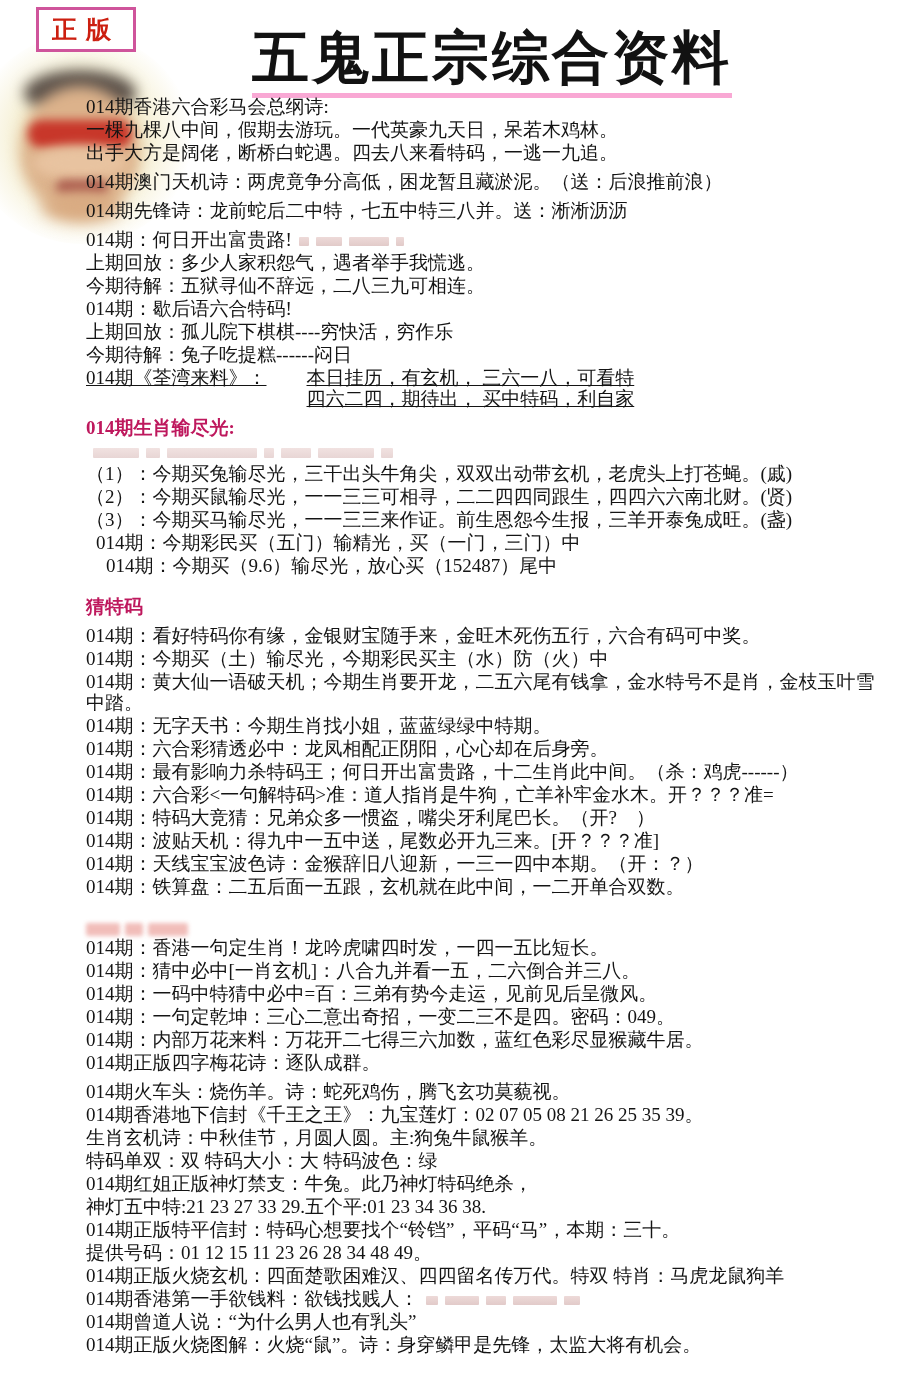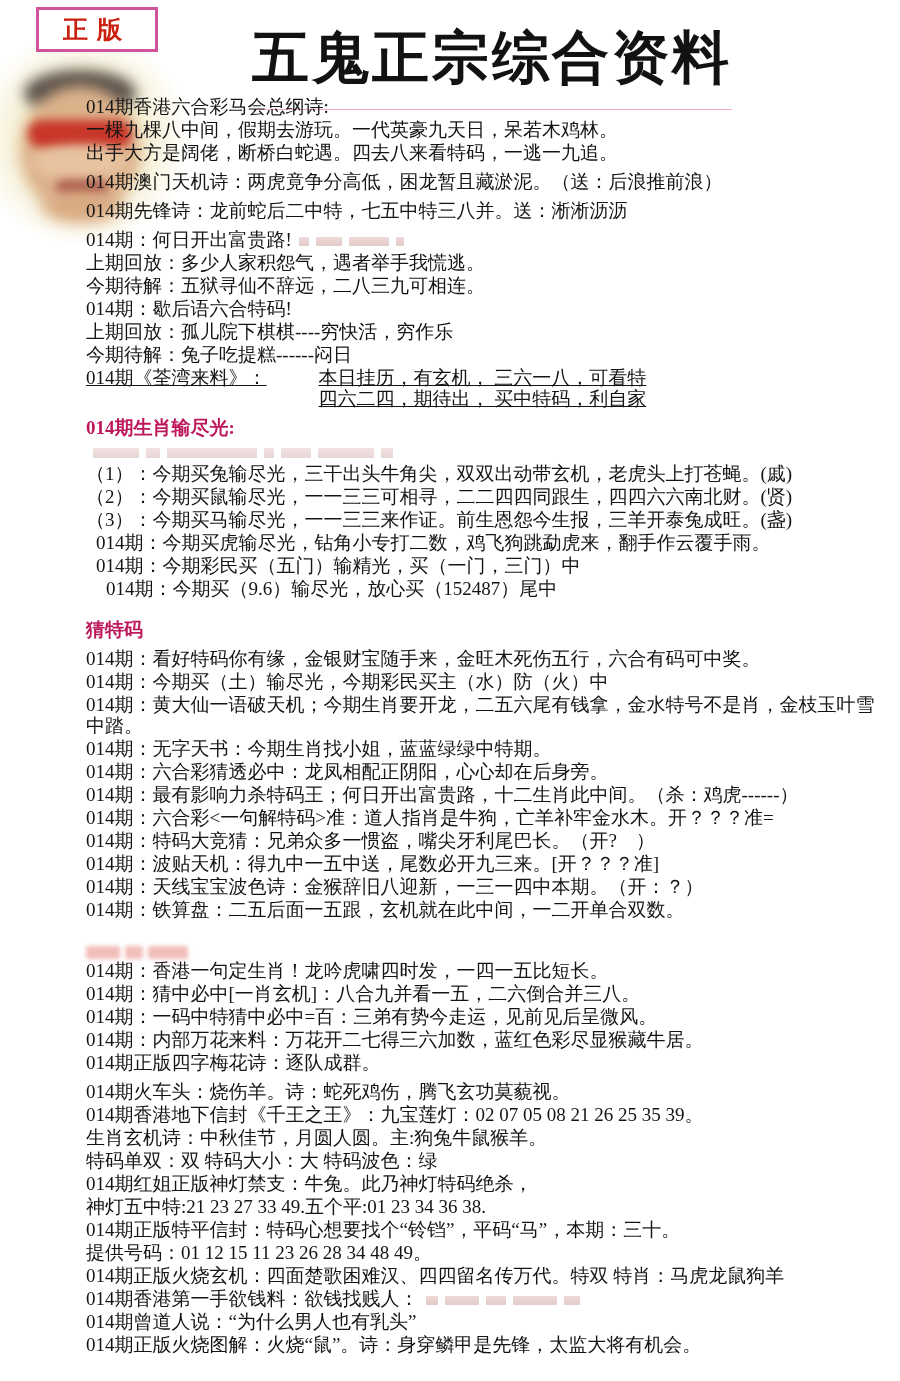--- a/index.html
+++ b/index.html
@@ -1,53 +1,53 @@
 <!DOCTYPE html>
 <html><head>
 <meta charset="utf-8">
 <style>
   html,body{margin:0;padding:0;background:#fff;}
   .page{position:relative;width:900px;height:1381px;background:#ffffff;overflow:hidden;
         font-family:"Liberation Serif","DejaVu Serif",serif;color:#141414;}
   
   .badge{position:absolute;left:36px;top:7px;border:3px solid #cf549b;color:#cc1f10;
-         font-size:25px;font-weight:bold;padding:3px 24px;letter-spacing:9px;background:#fff;z-index:3;}
+         font-size:25px;font-weight:bold;padding:3px 13px;letter-spacing:9px;background:#fff;z-index:3;}
   
   .photo{position:absolute;left:-28px;top:34px;width:220px;height:210px;z-index:1;}
   .photo .halo{position:absolute;inset:0;border-radius:50%;
     background:radial-gradient(circle at 50% 50%, #efe6b4 0%, #f5efd2 40%, rgba(255,255,255,0) 72%);}
   .photo .face{position:absolute;left:48px;top:52px;width:120px;height:130px;border-radius:50%;
     background:#dcb28b;filter:blur(7px);}
   .photo .hair{position:absolute;left:52px;top:36px;width:112px;height:46px;border-radius:50%;
     background:#5a5049;filter:blur(7px);}
   .photo .glasses{position:absolute;left:56px;top:86px;width:104px;height:28px;border-radius:14px;
     background:#c62a20;filter:blur(5px);opacity:.9;}
   .photo .cheek{position:absolute;left:60px;top:112px;width:96px;height:34px;border-radius:50%;
     background:#e8c3a0;filter:blur(6px);}
   .photo .mouth{position:absolute;left:84px;top:146px;width:52px;height:15px;border-radius:8px;
     background:#a8554a;filter:blur(5px);}
   .photo .jaw{position:absolute;left:70px;top:158px;width:80px;height:30px;border-radius:50%;
     background:#d9ab82;filter:blur(8px);}
   
   .title{position:absolute;left:252px;top:26px;z-index:2;font-size:57px;font-weight:bold;
-         letter-spacing:3px;color:#121212;border-bottom:1px solid #f9a8d4;padding-bottom:19px;
+         letter-spacing:3px;color:#121212;border-bottom:5px solid #f9a8d4;padding-bottom:3px;
          line-height:1.12;white-space:nowrap;}
   
   .content{position:absolute;left:86px;top:96px;width:792px;z-index:2;
            font-size:19px;line-height:21px;}
   .line{margin:0 0 2px 0;}
   .line.red{color:#be185d;font-weight:bold;}
   .line.gap-sm{margin-top:8px;}
   .line.gap-lg{margin-top:20px;}
   .line.ind1{padding-left:10px;}
   .line.ind2{padding-left:20px;}
   
   .split{display:flex;align-items:flex-start;text-decoration:underline;}
   .split .lbl{white-space:nowrap;}
-  .split .rcol{margin-left:52px;}
+  .split .rcol{margin-left:40px;}
   
   .rmark{display:inline-block;height:9px;margin-left:7px;vertical-align:middle;border-radius:1px;
          background:linear-gradient(180deg,#e6cac8,#d5b4b2);opacity:.7;}
   .redline .rmark{height:10px;opacity:.55;}
   
   .obscured{height:18px;position:relative;}
   .oblob{display:inline-block;height:13px;margin-right:5px;border-radius:2px;
          background:#d8453a;opacity:.35;filter:blur(2px);vertical-align:middle;}
 </style>
 </head>
@@ -86,47 +86,47 @@
         <span class="rcol">
           <div>本日挂历，有玄机， 三六一八，可看特</div>
           <div>四六二四，期待出， 买中特码，利自家</div>
         </span>
       </div>
       <div class="line red gap-sm"><span>014期生肖输尽光:</span></div>
       <div class="line redline"><span class="rmark" style="width: 46px;"></span><span class="rmark" style="width: 14px;"></span><span class="rmark" style="width: 90px;"></span><span class="rmark" style="width: 10px;"></span><span class="rmark" style="width: 30px;"></span><span class="rmark" style="width: 56px;"></span><span class="rmark" style="width: 12px;"></span></div>
       <div class="line"><span>（1）：今期买兔输尽光，三干出头牛角尖，双双出动带玄机，老虎头上打苍蝇。(戚)</span></div>
       <div class="line"><span>（2）：今期买鼠输尽光，一一三三可相寻，二二四四同跟生，四四六六南北财。(贤)</span></div>
       <div class="line"><span>（3）：今期买马输尽光，一一三三来作证。前生恩怨今生报，三羊开泰兔成旺。(盏)</span></div>
-      <div class="line ind1"><span>014期：今期买虎输尽光，钻角小专打二数，鸡飞狗跳勐虎来，翻手作云覆手雨。</span></div>
       <div class="line ind1"><span>014期：今期彩民买（五门）输精光，买（一门，三门）中</span></div>
       <div class="line ind2"><span>014期：今期买（9.6）输尽光，放心买（152487）尾中</span></div>
       <div class="line red gap-lg"><span>猜特码</span></div>
       <div class="line gap-sm"><span>014期：看好特码你有缘，金银财宝随手来，金旺木死伤五行，六合有码可中奖。</span></div>
       <div class="line"><span>014期：今期买（土）输尽光，今期彩民买主（水）防（火）中</span></div>
       <div class="line"><span>014期：黄大仙一语破天机；今期生肖要开龙，二五六尾有钱拿，金水特号不是肖，金枝玉叶雪中踏。</span></div>
       <div class="line"><span>014期：无字天书：今期生肖找小姐，蓝蓝绿绿中特期。</span></div>
       <div class="line"><span>014期：六合彩猜透必中：龙凤相配正阴阳，心心却在后身旁。</span></div>
       <div class="line"><span>014期：最有影响力杀特码王；何日开出富贵路，十二生肖此中间。（杀：鸡虎------）</span></div>
       <div class="line"><span>014期：六合彩&lt;一句解特码&gt;准：道人指肖是牛狗，亡羊补牢金水木。开？？？准=</span></div>
       <div class="line"><span>014期：特码大竞猜：兄弟众多一惯盗，嘴尖牙利尾巴长。（开?　）</span></div>
       <div class="line"><span>014期：波贴天机：得九中一五中送，尾数必开九三来。[开？？？准]</span></div>
       <div class="line"><span>014期：天线宝宝波色诗：金猴辞旧八迎新，一三一四中本期。（开：？）</span></div>
       <div class="line"><span>014期：铁算盘：二五后面一五跟，玄机就在此中间，一二开单合双数。</span></div>
       <div class="line gap-lg obscured"><span class="oblob" style="width: 34px;"></span><span class="oblob" style="width: 18px;"></span><span class="oblob" style="width: 40px;"></span></div>
       <div class="line"><span>014期：香港一句定生肖！龙吟虎啸四时发，一四一五比短长。</span></div>
       <div class="line"><span>014期：猜中必中[一肖玄机]：八合九并看一五，二六倒合并三八。</span></div>
       <div class="line"><span>014期：一码中特猜中必中=百：三弟有势今走运，见前见后呈微风。</span></div>
+      <div class="line"><span>014期：一句定乾坤：三心二意出奇招，一变二三不是四。密码：049。</span></div>
       <div class="line"><span>014期：内部万花来料：万花开二七得三六加数，蓝红色彩尽显猴藏牛居。</span></div>
       <div class="line"><span>014期正版四字梅花诗：逐队成群。</span></div>
       <div class="line gap-sm"><span>014期火车头：烧伤羊。诗：蛇死鸡伤，腾飞玄功莫藐视。</span></div>
       <div class="line"><span>014期香港地下信封《千王之王》：九宝莲灯：02 07 05 08 21 26 25 35 39。</span></div>
       <div class="line"><span>生肖玄机诗：中秋佳节，月圆人圆。主:狗兔牛鼠猴羊。</span></div>
       <div class="line"><span>特码单双：双 特码大小：大 特码波色：绿</span></div>
       <div class="line"><span>014期红姐正版神灯禁支：牛兔。此乃神灯特码绝杀，</span></div>
-      <div class="line"><span>神灯五中特:21 23 27 33 49.五个平:01 23 34 36 38.</span></div>
+      <div class="line"><span>神灯五中特:21 23 27 33 29.五个平:01 23 34 36 38.</span></div>
       <div class="line"><span>014期正版特平信封：特码心想要找个“铃铛”，平码“马”，本期：三十。</span></div>
       <div class="line"><span>提供号码：01 12 15 11 23 26 28 34 48 49。</span></div>
       <div class="line"><span>014期正版火烧玄机：四面楚歌困难汉、四四留名传万代。特双 特肖：马虎龙鼠狗羊</span></div>
       <div class="line"><span>014期香港第一手欲钱料：欲钱找贱人：</span><span class="rmark" style="width: 12px;"></span><span class="rmark" style="width: 34px;"></span><span class="rmark" style="width: 20px;"></span><span class="rmark" style="width: 44px;"></span><span class="rmark" style="width: 16px;"></span></div>
       <div class="line"><span>014期曾道人说：“为什么男人也有乳头”</span></div>
       <div class="line"><span>014期正版火烧图解：火烧“鼠”。诗：身穿鳞甲是先锋，太监大将有机会。</span></div>
     </div>
 </div>
 
 </body></html>

